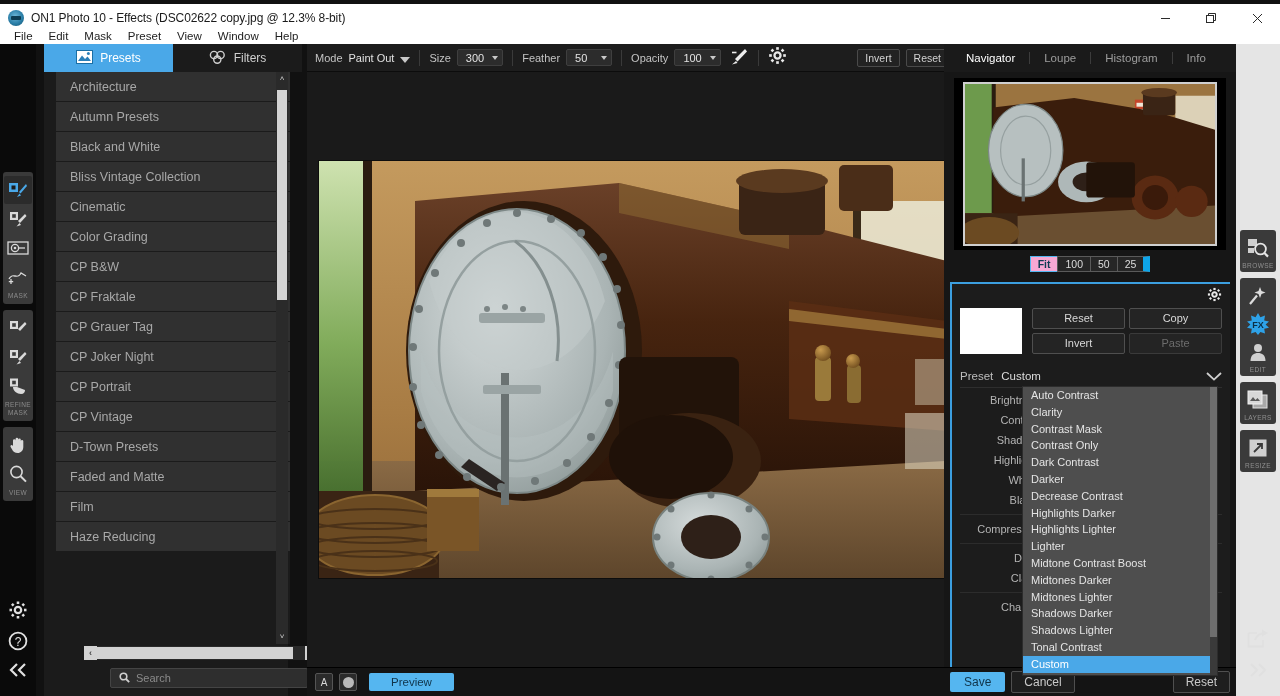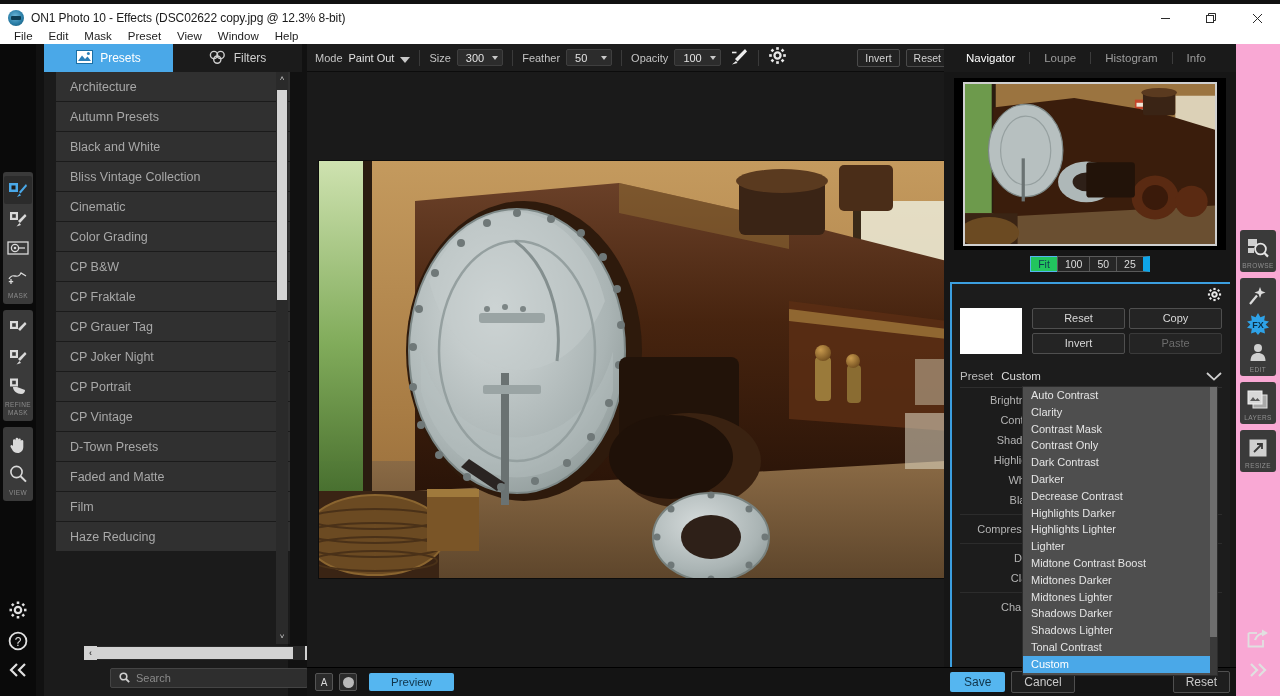--- a/index.html
+++ b/index.html
@@ -167,21 +167,21 @@
     margin: 6px 10px 0 10px; width: 272px; height: 172px; background:#000;
     display:flex; align-items:center; justify-content:center;
   }
   .nav-inner { width: 254px; height: 164px; border: 2px solid #cfcfcf; position:relative; overflow:hidden; }
   .zoomrow { height:28px; display:flex; align-items:center; justify-content:center; background:#161616; }
   .zbtn {
     font-size:10.5px; color:#dcdcdc; border:1px solid #5a5a5a; padding: 1px 7px; background:#262626;
     border-right:none;
   }
   .zbtn:last-child { border-right:7px solid #0ea5e9; }
-  .zbtn.on { background:#22c55e; color:#103a52; border-color:#55b6f0;}
+  .zbtn.on { background:#f9a8d4; color:#103a52; border-color:#55b6f0;font-weight:bold;}
 
   .filterpane {
     position:absolute; left: 6px; top: 238px; width: 280px; height: 390px;
     background:#1c1c1c; border-top: 2px solid #3c9fe0; border-left: 2px solid #3c9fe0;
   }
   .gearrow { height: 20px; display:flex; justify-content:flex-end; padding: 3px 8px 0 0; }
   .swatchrow { display:flex; padding: 4px 8px 0 8px; gap: 10px; }
   .swatch { width: 62px; height: 46px; background:#ffffff; }
   .btngrid { display:grid; grid-template-columns: 1fr 1fr; gap: 4px; flex:1; }
   .gbtn {
@@ -214,21 +214,21 @@
 
   .rp-bottom {
     position:absolute; left:0; bottom:0; width:292px; height: 29px; background:#141414;
     display:flex; align-items:center; padding: 0 6px; gap:6px; border-top:1px solid #000;
   }
   .savebtn { background:#55b6f0; color:#10344a; font-size:12px; padding: 3px 14px; border-radius:2px; }
   .cancelbtn { border:1px solid #4f4f4f; color:#c9c9c9; font-size:12px; padding:3px 12px; border-radius:2px; background:#1e1e1e;}
   .resetbtn { margin-left:auto; border:1px solid #4f4f4f; color:#c9c9c9; font-size:12px; padding:3px 12px; border-radius:2px; background:#1e1e1e;}
 
   
-  .right-rail { position:absolute; right:0; top:44px; width:44px; height:652px; background:#f9a8d4; }
+  .right-rail { position:absolute; right:0; top:44px; width:44px; height:652px; background:#e5e5e5; }
   .rr-group {
     background:#3a3a3a; border-radius:3px; margin: 0 4px 6px 4px; padding: 4px 0 1px 0;
     display:flex; flex-direction:column; align-items:center;
   }
   .rr-group.first { margin-top: 186px; }
   .rr-btn { width:30px;height:28px;display:flex;align-items:center;justify-content:center;}
   .rr-lab { font-size:6.5px;color:#8f8f8f;letter-spacing:.4px;padding-bottom:2px;}
   .rr-bottom { position:absolute; left:0; bottom:0; width:44px; display:flex; flex-direction:column;
     align-items:center; gap:10px; padding-bottom: 14px; }
 

